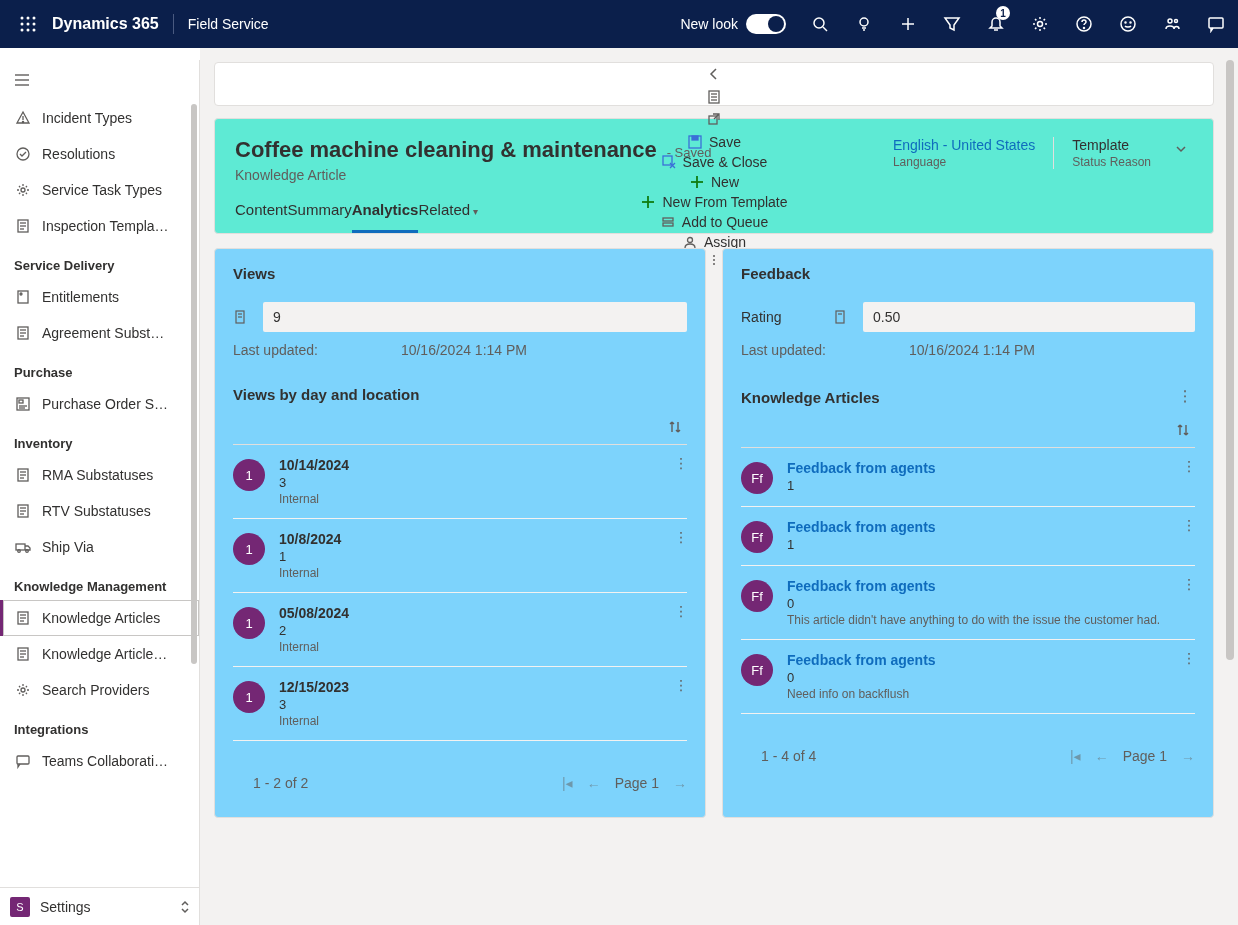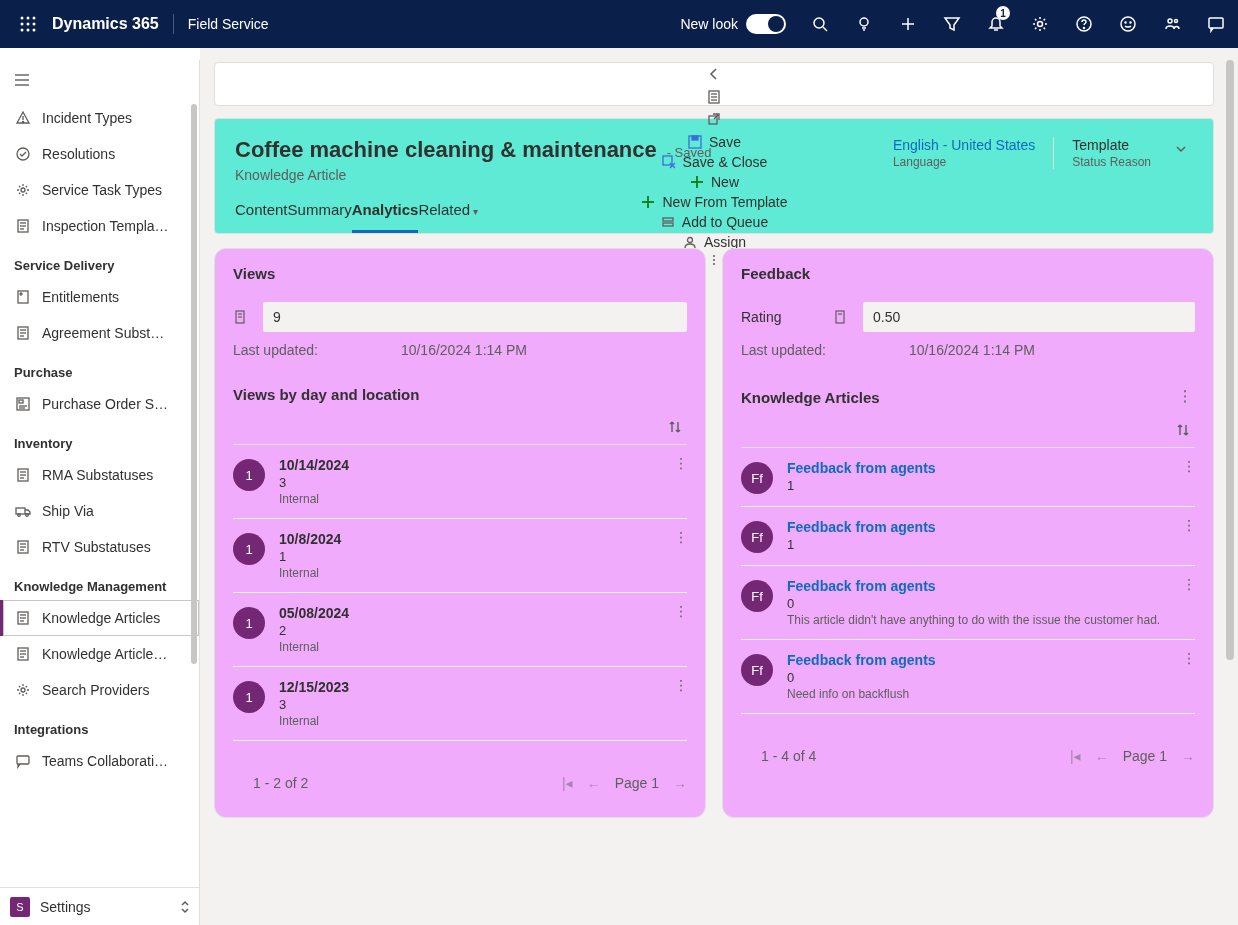--- a/index.html
+++ b/index.html
@@ -56,21 +56,21 @@
   .hdr-val { font-size:14px; }
   .hdr-lbl { font-size:12px; color:#605e5c; margin-top:2px; }
   .chev-hdr { width:24px; height:24px; display:flex; align-items:center; justify-content:center; cursor:pointer; color:#605e5c; }
   .tabs { display:flex; margin-top:18px; }
   .tab { padding:0 0 12px 0; cursor:pointer; font-size:15px; color:#323130; border-bottom:3px solid transparent; }
   .tab.active { border-bottom:3px solid #0f6cbd; font-weight:600; }
   .tab.rel::after { content:" ▾"; font-size:10px; color:#605e5c; }
 
   
   .panels { display:flex; gap:16px; margin-top:14px; }
-  .panel { flex:1; background:#f0abfc; border:1px solid #e1dfdd; border-radius:12px; padding:16px 18px; position:relative; }
+  .panel { flex:1; background:#7dd3fc; border:1px solid #e1dfdd; border-radius:4px; padding:16px 18px; position:relative; }
   .panel-title { font-weight:600; font-size:15px; }
   .field-row { display:flex; align-items:center; gap:12px; margin-top:20px; }
   .field-ic { width:18px; text-align:center; color:#605e5c; }
   .field-val { flex:1; background:#f3f2f1; height:30px; display:flex; align-items:center; padding:0 10px; border-radius:2px; }
   .meta-row { display:flex; margin-top:10px; font-size:14px; color:#605e5c;text-align:right; }
   .meta-row .v { margin-left:auto; margin-right:160px; }
 
   .sub-section { margin-top:28px; font-weight:600; font-size:15px; display:flex; align-items:flex-end; }
   .sub-more { margin-left:auto; width:20px; height:20px; display:flex; align-items:center; justify-content:center; cursor:pointer; color:#605e5c; font-weight:400; }
 
@@ -276,38 +276,38 @@
               <line x1="5" y1="5" x2="11" y2="5"></line>
               <line x1="5" y1="8" x2="11" y2="8"></line>
               <line x1="5" y1="11" x2="9" y2="11"></line>
             </svg>
           </span>
           <span class="lbl">RMA Substatuses</span>
         </div>
         <div class="nav-item">
           <span class="nav-icn">
             <svg width="16" height="16" viewBox="0 0 16 16" stroke="#605e5c" stroke-width="1.3" fill="none">
+              <rect x="3" y="2" width="10" height="12"></rect>
+              <line x1="5" y1="5" x2="11" y2="5"></line>
+              <line x1="5" y1="8" x2="11" y2="8"></line>
+              <line x1="5" y1="11" x2="9" y2="11"></line>
+            </svg>
+          </span>
+          <span class="lbl">RTV Substatuses</span>
+        </div>
+        <div class="nav-item">
+          <span class="nav-icn">
+            <svg width="16" height="16" viewBox="0 0 16 16" stroke="#605e5c" stroke-width="1.3" fill="none">
               <rect x="1" y="5" width="9" height="6"></rect>
               <path d="M10 7h3l2 2v2h-5"></path>
               <circle cx="4" cy="12" r="1.3"></circle>
               <circle cx="12" cy="12" r="1.3"></circle>
             </svg>
           </span>
           <span class="lbl">Ship Via</span>
-        </div>
-        <div class="nav-item">
-          <span class="nav-icn">
-            <svg width="16" height="16" viewBox="0 0 16 16" stroke="#605e5c" stroke-width="1.3" fill="none">
-              <rect x="3" y="2" width="10" height="12"></rect>
-              <line x1="5" y1="5" x2="11" y2="5"></line>
-              <line x1="5" y1="8" x2="11" y2="8"></line>
-              <line x1="5" y1="11" x2="9" y2="11"></line>
-            </svg>
-          </span>
-          <span class="lbl">RTV Substatuses</span>
         </div>
         <div class="nav-group">Knowledge Management</div>
         <div class="nav-item selected">
           <span class="nav-icn">
             <svg width="16" height="16" viewBox="0 0 16 16" stroke="#605e5c" stroke-width="1.3" fill="none">
               <rect x="3" y="2" width="10" height="12"></rect>
               <line x1="5" y1="5" x2="11" y2="5"></line>
               <line x1="5" y1="8" x2="11" y2="8"></line>
               <line x1="5" y1="11" x2="9" y2="11"></line>
             </svg>

